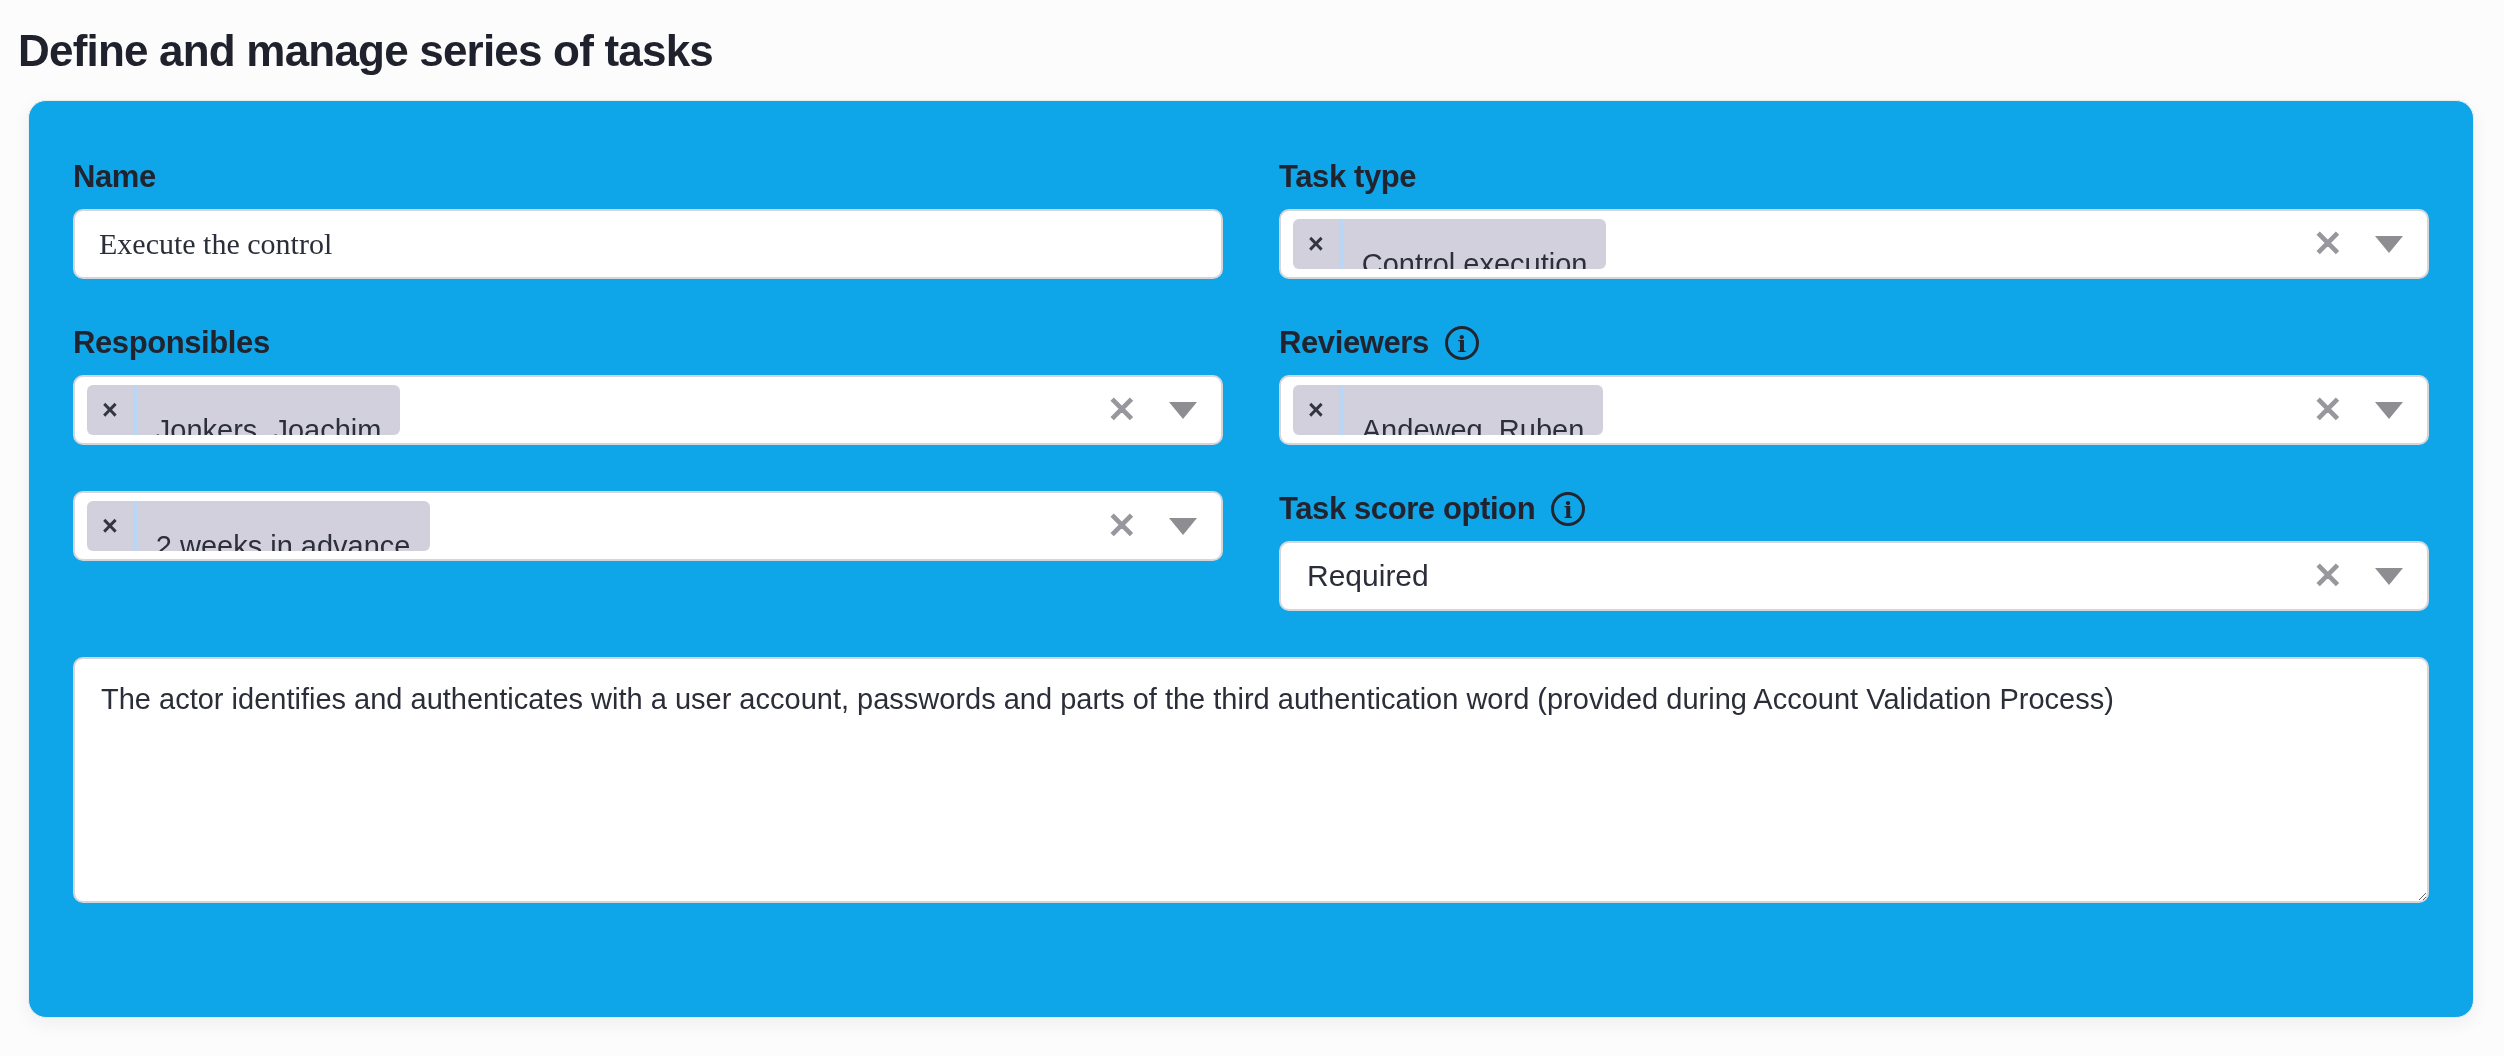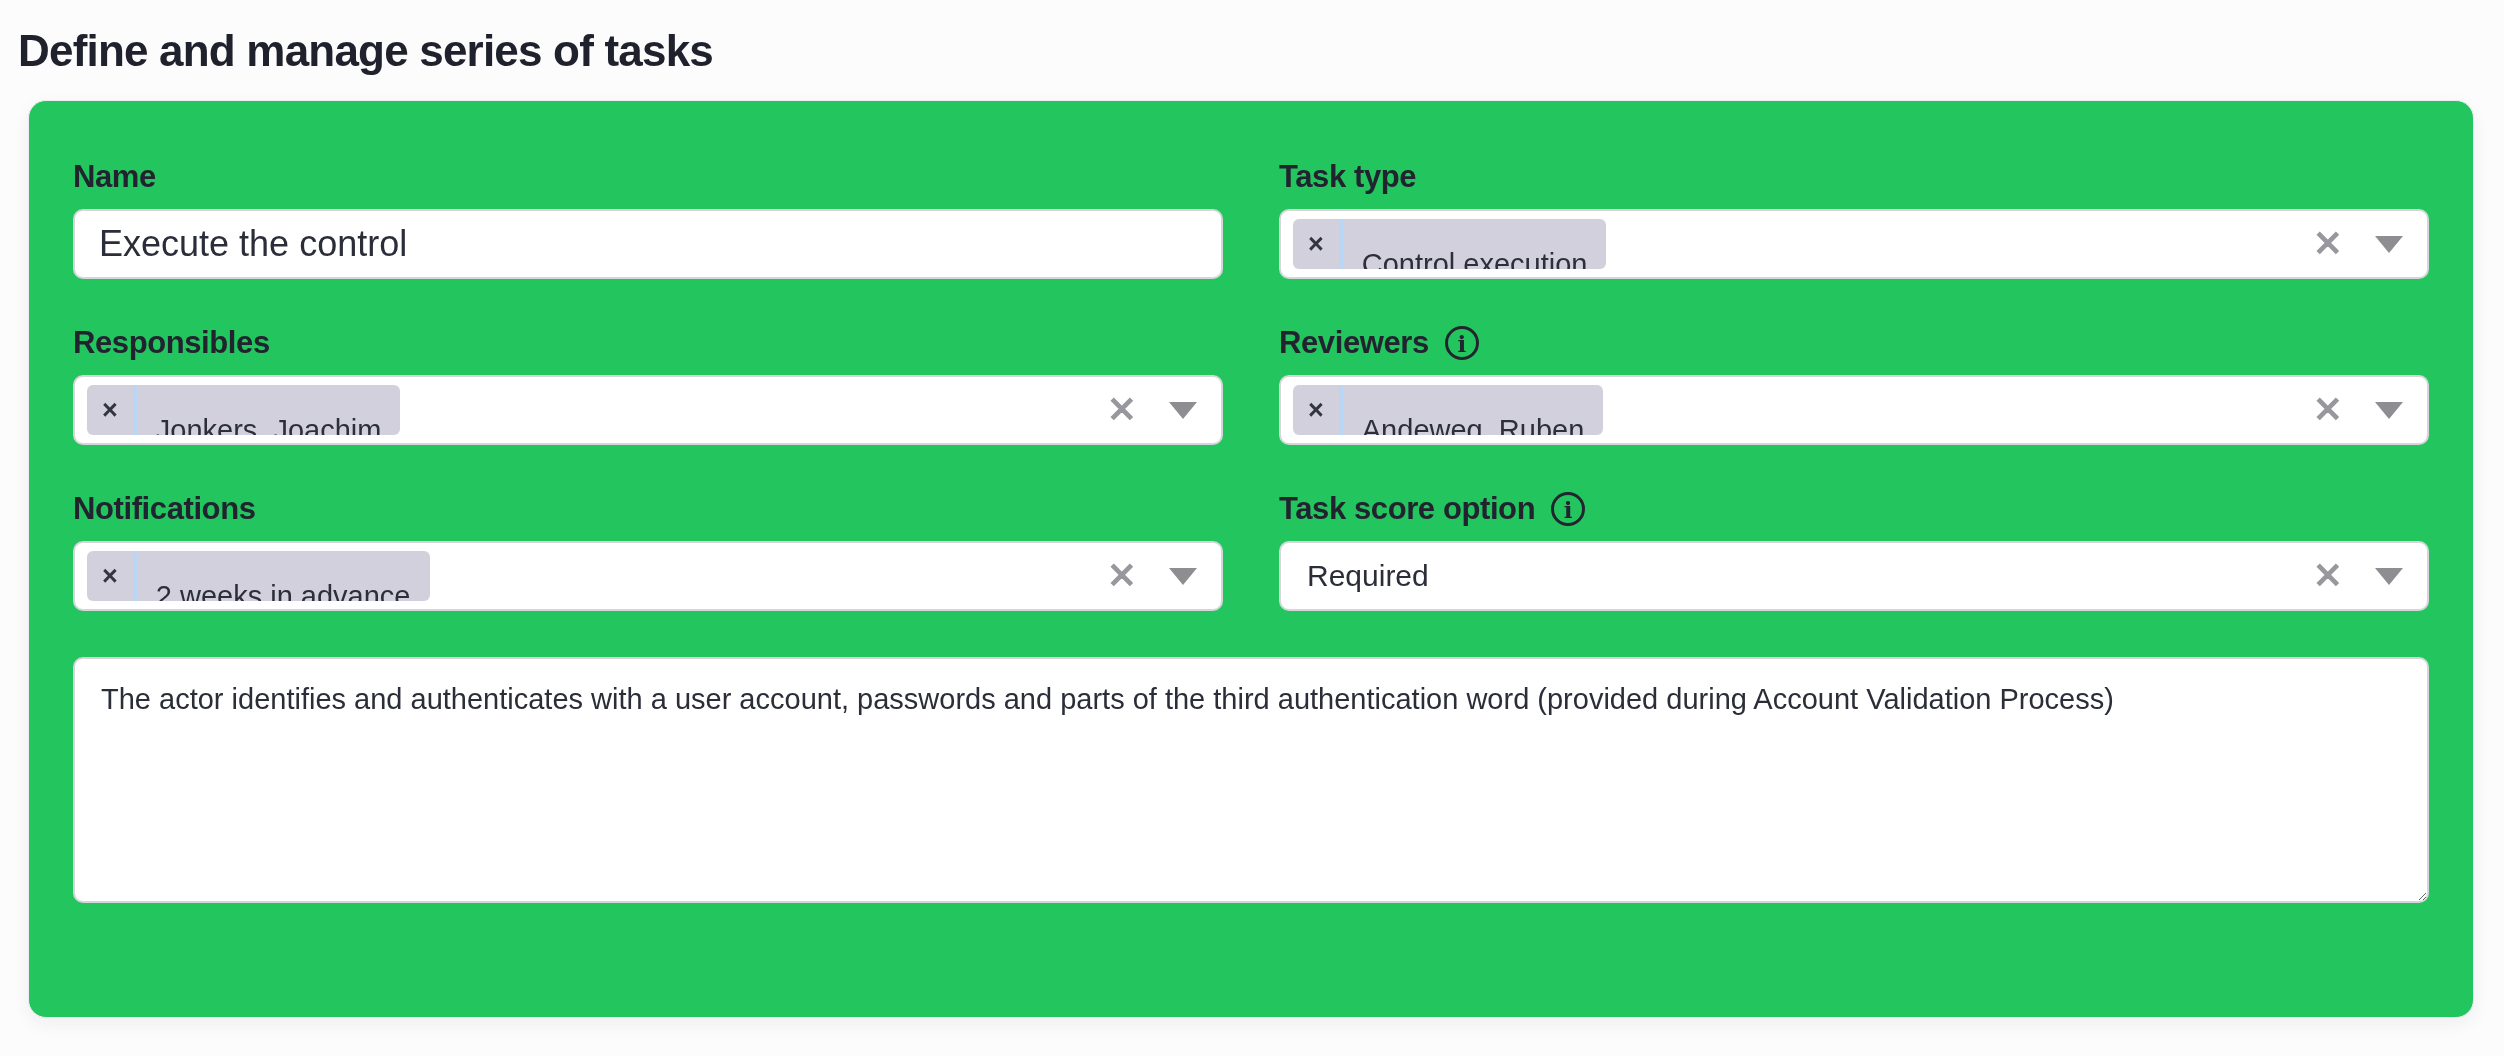--- a/index.html
+++ b/index.html
@@ -15,21 +15,21 @@
     margin: 26px 0 0 18px;
     font-size: 44px;
     font-weight: 800;
     letter-spacing: -0.8px;
     color: #1f222c;
   }
   .card {
     margin: 24px 28px 0 28px;
     width: 2446px;
     height: 918px;
-    background: #22c55e;
+    background: #0ea5e9;
     border: 1px solid #eeeef1;
     border-radius: 18px;
     box-shadow: 0 6px 18px rgba(30,30,45,0.06);
     padding: 58px 44px 0 44px;
   }
   .grid {
     display: grid;
     grid-template-columns: 1fr 1fr;
     column-gap: 56px;
   }
@@ -61,22 +61,22 @@
     line-height: 1;
     color: #22252e;
     cursor: pointer;
   }
   .text-input {
     width: 100%;
     height: 70px;
     border: 2px solid #d6d6da;
     border-radius: 10px;
     background: #fff;
-    font-family: Liberation Sans, sans-serif;
-    font-size: 36px;
+    font-family: Liberation Serif, serif;
+    font-size: 30px;
     color: #2b2e38;
     padding: 0 24px;
     outline: none;
   }
   .select {
     width: 100%;
     height: 70px;
     border: 2px solid #d6d6da;
     border-radius: 10px;
     background: #fff;
@@ -210,23 +210,20 @@
           <span class="chip-divider"></span>
           <span class="chip-label">Andeweg, Ruben</span>
         </span>
         <span class="spacer"></span>
         <span class="clear-x">✕</span>
         <span class="caret-down"></span>
       </div>
     </div>
 
     <div class="field">
-      <div class="label-row">
-        <span class="label">Notifications</span>
-      </div>
       <div class="select">
         <span class="chip">
           <span class="chip-remove">×</span>
           <span class="chip-divider"></span>
           <span class="chip-label">2 weeks in advance</span>
         </span>
         <span class="spacer"></span>
         <span class="clear-x">✕</span>
         <span class="caret-down"></span>
       </div>

